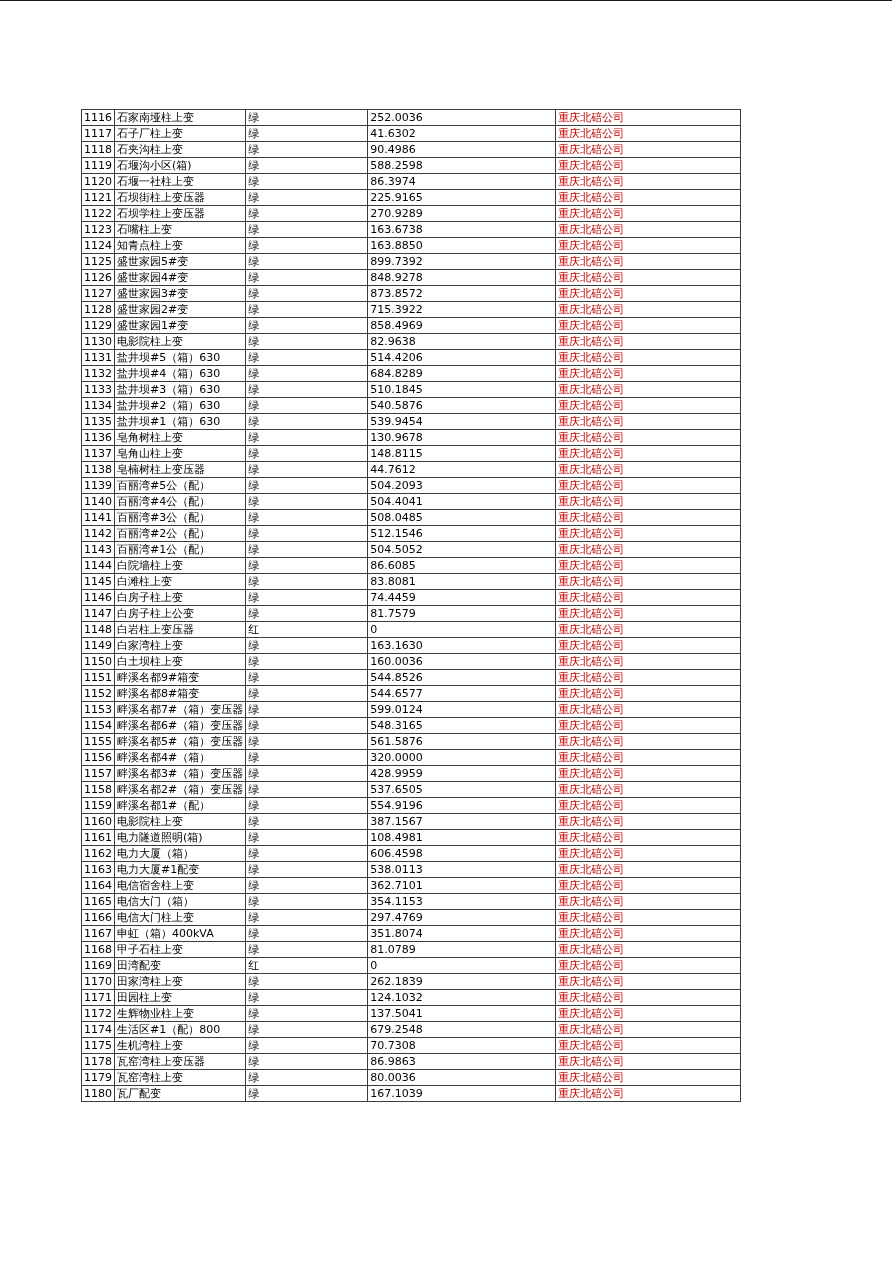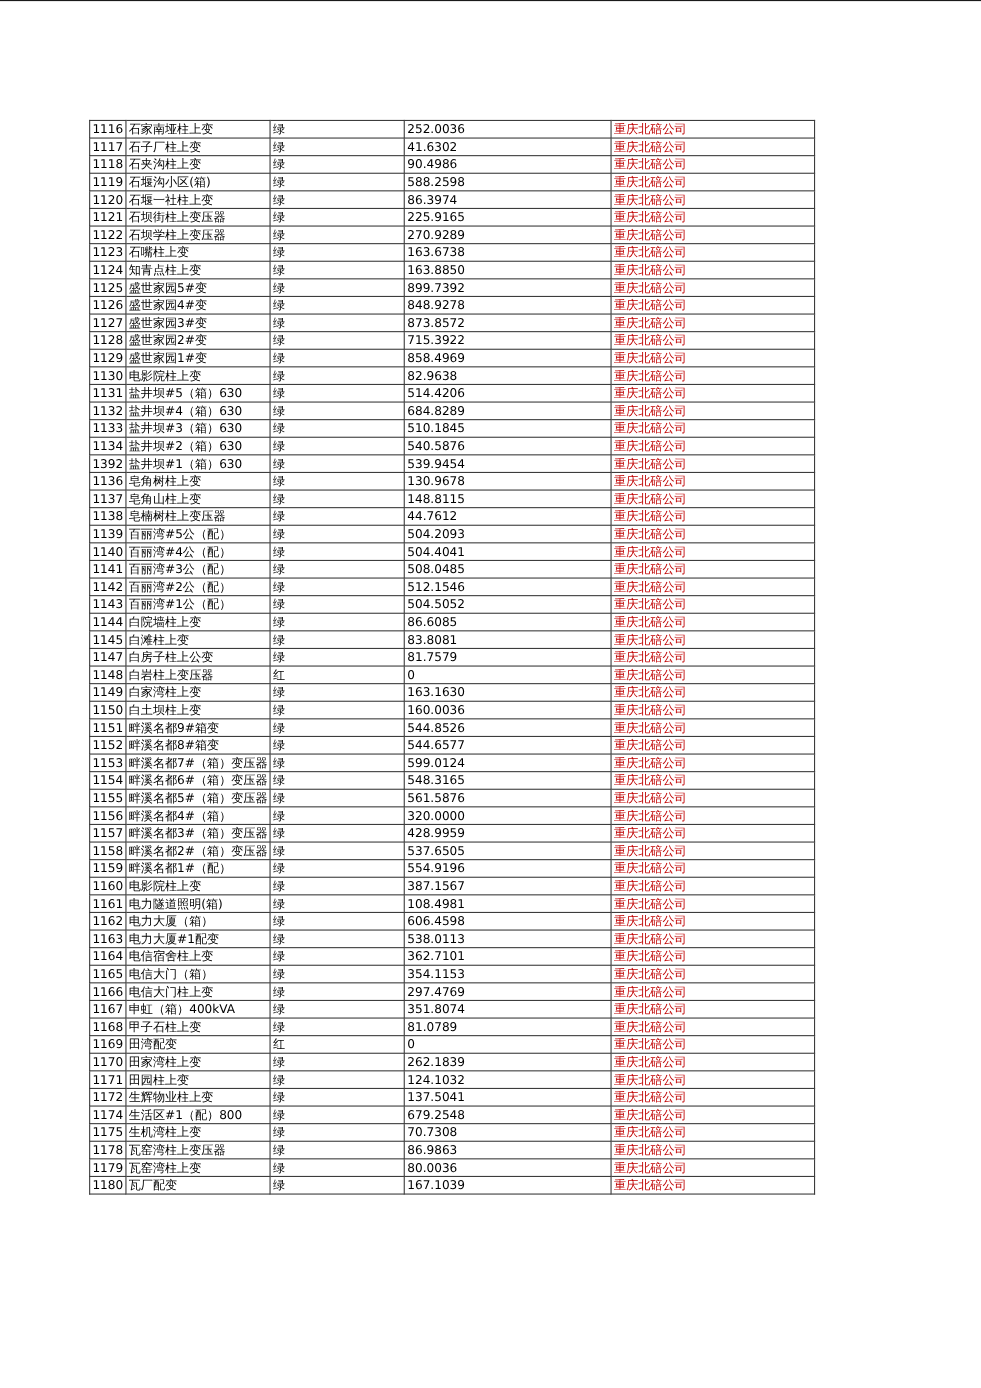--- a/index.html
+++ b/index.html
@@ -172,21 +172,21 @@
           <td class="col-company" style="color: rgb(192, 0, 0);">重庆北碚公司</td>
         </tr>
         <tr>
           <td class="col-id">1134</td>
           <td class="col-name">盐井坝#2（箱）630</td>
           <td class="col-status">绿</td>
           <td class="col-value">540.5876</td>
           <td class="col-company" style="color: rgb(192, 0, 0);">重庆北碚公司</td>
         </tr>
         <tr>
-          <td class="col-id">1392</td>
+          <td class="col-id">1135</td>
           <td class="col-name">盐井坝#1（箱）630</td>
           <td class="col-status">绿</td>
           <td class="col-value">539.9454</td>
           <td class="col-company" style="color: rgb(192, 0, 0);">重庆北碚公司</td>
         </tr>
         <tr>
           <td class="col-id">1136</td>
           <td class="col-name">皂角树柱上变</td>
           <td class="col-status">绿</td>
           <td class="col-value">130.9678</td>
@@ -246,20 +246,27 @@
           <td class="col-name">白院墙柱上变</td>
           <td class="col-status">绿</td>
           <td class="col-value">86.6085</td>
           <td class="col-company" style="color: rgb(192, 0, 0);">重庆北碚公司</td>
         </tr>
         <tr>
           <td class="col-id">1145</td>
           <td class="col-name">白滩柱上变</td>
           <td class="col-status">绿</td>
           <td class="col-value">83.8081</td>
+          <td class="col-company" style="color: rgb(192, 0, 0);">重庆北碚公司</td>
+        </tr>
+        <tr>
+          <td class="col-id">1146</td>
+          <td class="col-name">白房子柱上变</td>
+          <td class="col-status">绿</td>
+          <td class="col-value">74.4459</td>
           <td class="col-company" style="color: rgb(192, 0, 0);">重庆北碚公司</td>
         </tr>
         <tr>
           <td class="col-id">1147</td>
           <td class="col-name">白房子柱上公变</td>
           <td class="col-status">绿</td>
           <td class="col-value">81.7579</td>
           <td class="col-company" style="color: rgb(192, 0, 0);">重庆北碚公司</td>
         </tr>
         <tr>

